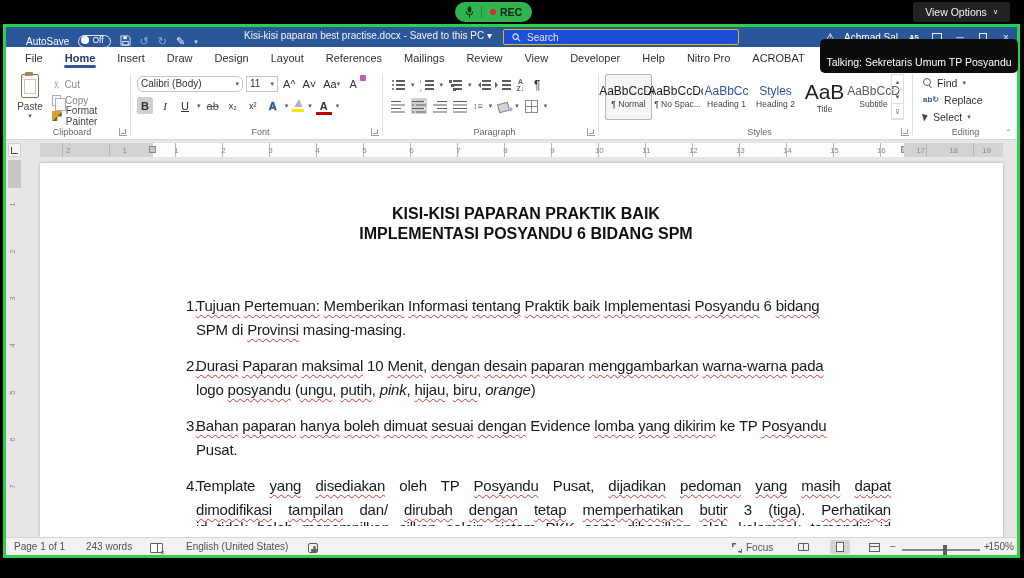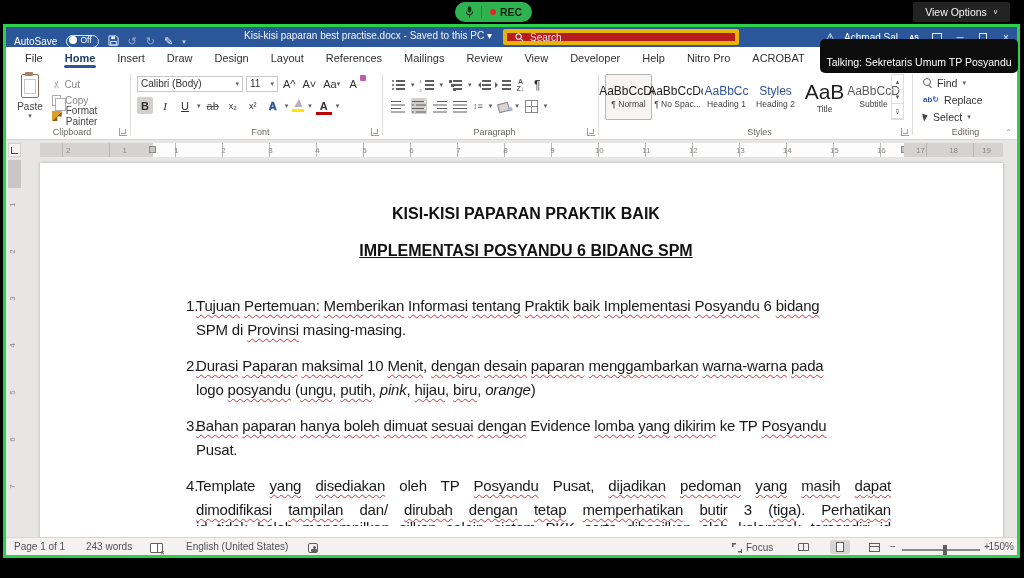--- a/index.html
+++ b/index.html
@@ -17,30 +17,30 @@
     color:#f5f5f5; font-size:10.5px; display:flex; align-items:center; gap:6px; padding:0 12px; border-radius:2px; }
   .mic-svg { width:9px; height:13px; }
 
   
   #screen { position:absolute; left:3px; right:4px; top:24px; bottom:20px;
     border:3px solid var(--share-green); background:#fff; }
 
   
   #title-bar { position:absolute; left:0; top:0; right:0; height:20px; background:var(--word-blue);
     color:#fff; font-size:10px; }
-  #qat { position:absolute; left:8px; top:0; height:28px; display:flex; align-items:center; gap:9px; }
+  #qat { position:absolute; left:20px; top:0; height:28px; display:flex; align-items:center; gap:9px; }
   #autosave-toggle { display:flex; align-items:center; gap:3px; border:1px solid rgba(255,255,255,.85);
     border-radius:8px; padding:1px 6px 3px 2px; height:13px; }
   #autosave-dot { width:8px; height:8px; background:#fff; border-radius:50%; }
   .qat-ico { color:#e8eefb; font-size:11px; line-height:1; }
   .dim { opacity:.55; }
   #doc-title { position:absolute; left:238px; top:3px; width:260px; white-space:nowrap;
     overflow:hidden; font-size:10px; color:#f2f5fb; }
   #search-box { position:absolute; left:497px; top:2px; width:236px; height:16px;
-    background:#b91c1c; border:4px solid #eab308; border-radius:2px; display:flex;
+    background:#1d4ed8; border:1px solid #eab308; border-radius:2px; display:flex;
     align-items:center; gap:6px; padding:0 8px; color:#dfe8f6; }
   #tb-right { position:absolute; right:4px; top:2px; display:flex; align-items:center; gap:9px; height:16px; }
   #warn-ico { color:var(--warning-yellow); font-size:11px; }
   #user-name { max-width:62px; overflow:hidden; white-space:nowrap; font-size:10px; }
   #avatar { width:14px; height:14px; border-radius:50%; background:var(--avatar-orange);
     color:#fff; font-size:7px; display:flex; align-items:center; justify-content:center; font-weight:bold; }
   .win-btn { color:#e8eefb; font-size:10px; width:14px; text-align:center; }
   .restore-sq { width:8px; height:8px; border:1px solid #e8eefb; display:inline-block; }
   .ribbondisp-sq { width:10px; height:8px; border:1px solid #e8eefb; display:inline-block; }
 
@@ -310,21 +310,21 @@
           <span>Format Painter</span>
         </div>
       </div>
       <div class="glabel">Clipboard</div>
       <div class="launcher"></div>
     </div>
     <div class="gsep" style="left:124px;"></div>
 
     <div class="rgroup" style="left:125px; width:251px;">
       <div style="position:absolute; left:6px; top:5px; display:flex; gap:3px; align-items:center;">
-        <div class="combo" style="width:106px;">
+        <div class="combo" style="width:106px;border-radius:6px;">
           <span>Calibri (Body)</span>
           <span class="chev">▾</span>
         </div>
         <div class="combo" style="width:32px;">
           <span>11</span>
           <span class="chev">▾</span>
         </div>
         <span class="fbtn">A^</span>
         <span class="fbtn">A˅</span>
         <span class="fbtn">
@@ -486,21 +486,21 @@
         <span class="vnum" style="top: 40px;">1</span>
         <span class="vnum" style="top: 87px;">2</span>
         <span class="vnum" style="top: 134px;">3</span>
         <span class="vnum" style="top: 181px;">4</span>
         <span class="vnum" style="top: 228px;">5</span>
         <span class="vnum" style="top: 275px;">6</span>
         <span class="vnum" style="top: 322px;">7</span>
       </div>
     <div id="page">
         <div class="doc-title-line" style="top: 42px;">KISI-KISI PAPARAN PRAKTIK BAIK</div>
-        <div class="doc-title-line" style="top: 79px; text-decoration: underline;">IMPLEMENTASI POSYANDU 6 BIDANG SPM</div>
+        <div class="doc-title-line" style="top: 62px;">IMPLEMENTASI POSYANDU 6 BIDANG SPM</div>
         <div class="doc-num" style="top: 134px;">1.</div>
         <div class="doc-line" style="top: 134px;"><span class="wavy">Tujuan</span><span> </span><span class="wavy">Pertemuan:</span><span> </span><span class="wavy">Memberikan</span><span> </span><span class="wavy">Informasi</span><span> </span><span class="wavy">tentang</span><span> </span><span class="wavy">Praktik</span><span> </span><span class="wavy">baik</span><span> </span><span class="wavy">Implementasi</span><span> </span><span class="wavy">Posyandu</span><span> 6 </span><span class="wavy">bidang</span></div>
         <div class="doc-line" style="top: 158px;"><span>SPM di </span><span class="wavy">Provinsi</span><span> masing-masing.</span></div>
         <div class="doc-num" style="top: 194px;">2.</div>
         <div class="doc-line" style="top: 194px;"><span class="wavy">Durasi</span><span> </span><span class="wavy">Paparan</span><span> </span><span class="wavy">maksimal</span><span> 10 </span><span class="wavy">Menit</span><span>, </span><span class="wavy">dengan</span><span> </span><span class="wavy">desain</span><span> </span><span class="wavy">paparan</span><span> </span><span class="wavy">menggambarkan</span><span> </span><span class="wavy">warna-warna</span><span> </span><span class="wavy">pada</span></div>
         <div class="doc-line" style="top: 218px;"><span>logo </span><span class="wavy">posyandu</span><span> (</span><span class="wavy">ungu</span><span>, </span><span class="wavy">putih</span><span>, </span><span class="it">pink</span><span>, </span><span class="wavy">hijau</span><span>, </span><span class="wavy">biru</span><span>, </span><span class="it">orange</span><span>)</span></div>
         <div class="doc-num" style="top: 254px;">3.</div>
         <div class="doc-line" style="top: 254px;"><span class="wavy">Bahan</span><span> </span><span class="wavy">paparan</span><span> </span><span class="wavy">hanya</span><span> </span><span class="wavy">boleh</span><span> </span><span class="wavy">dimuat</span><span> </span><span class="wavy">sesuai</span><span> </span><span class="wavy">dengan</span><span> Evidence </span><span class="wavy">lomba</span><span> </span><span class="wavy">yang</span><span> </span><span class="wavy">dikirim</span><span> ke TP </span><span class="wavy">Posyandu</span></div>
         <div class="doc-line" style="top: 278px;"><span>Pusat.</span></div>
         <div class="doc-num" style="top: 314px;">4.</div>

